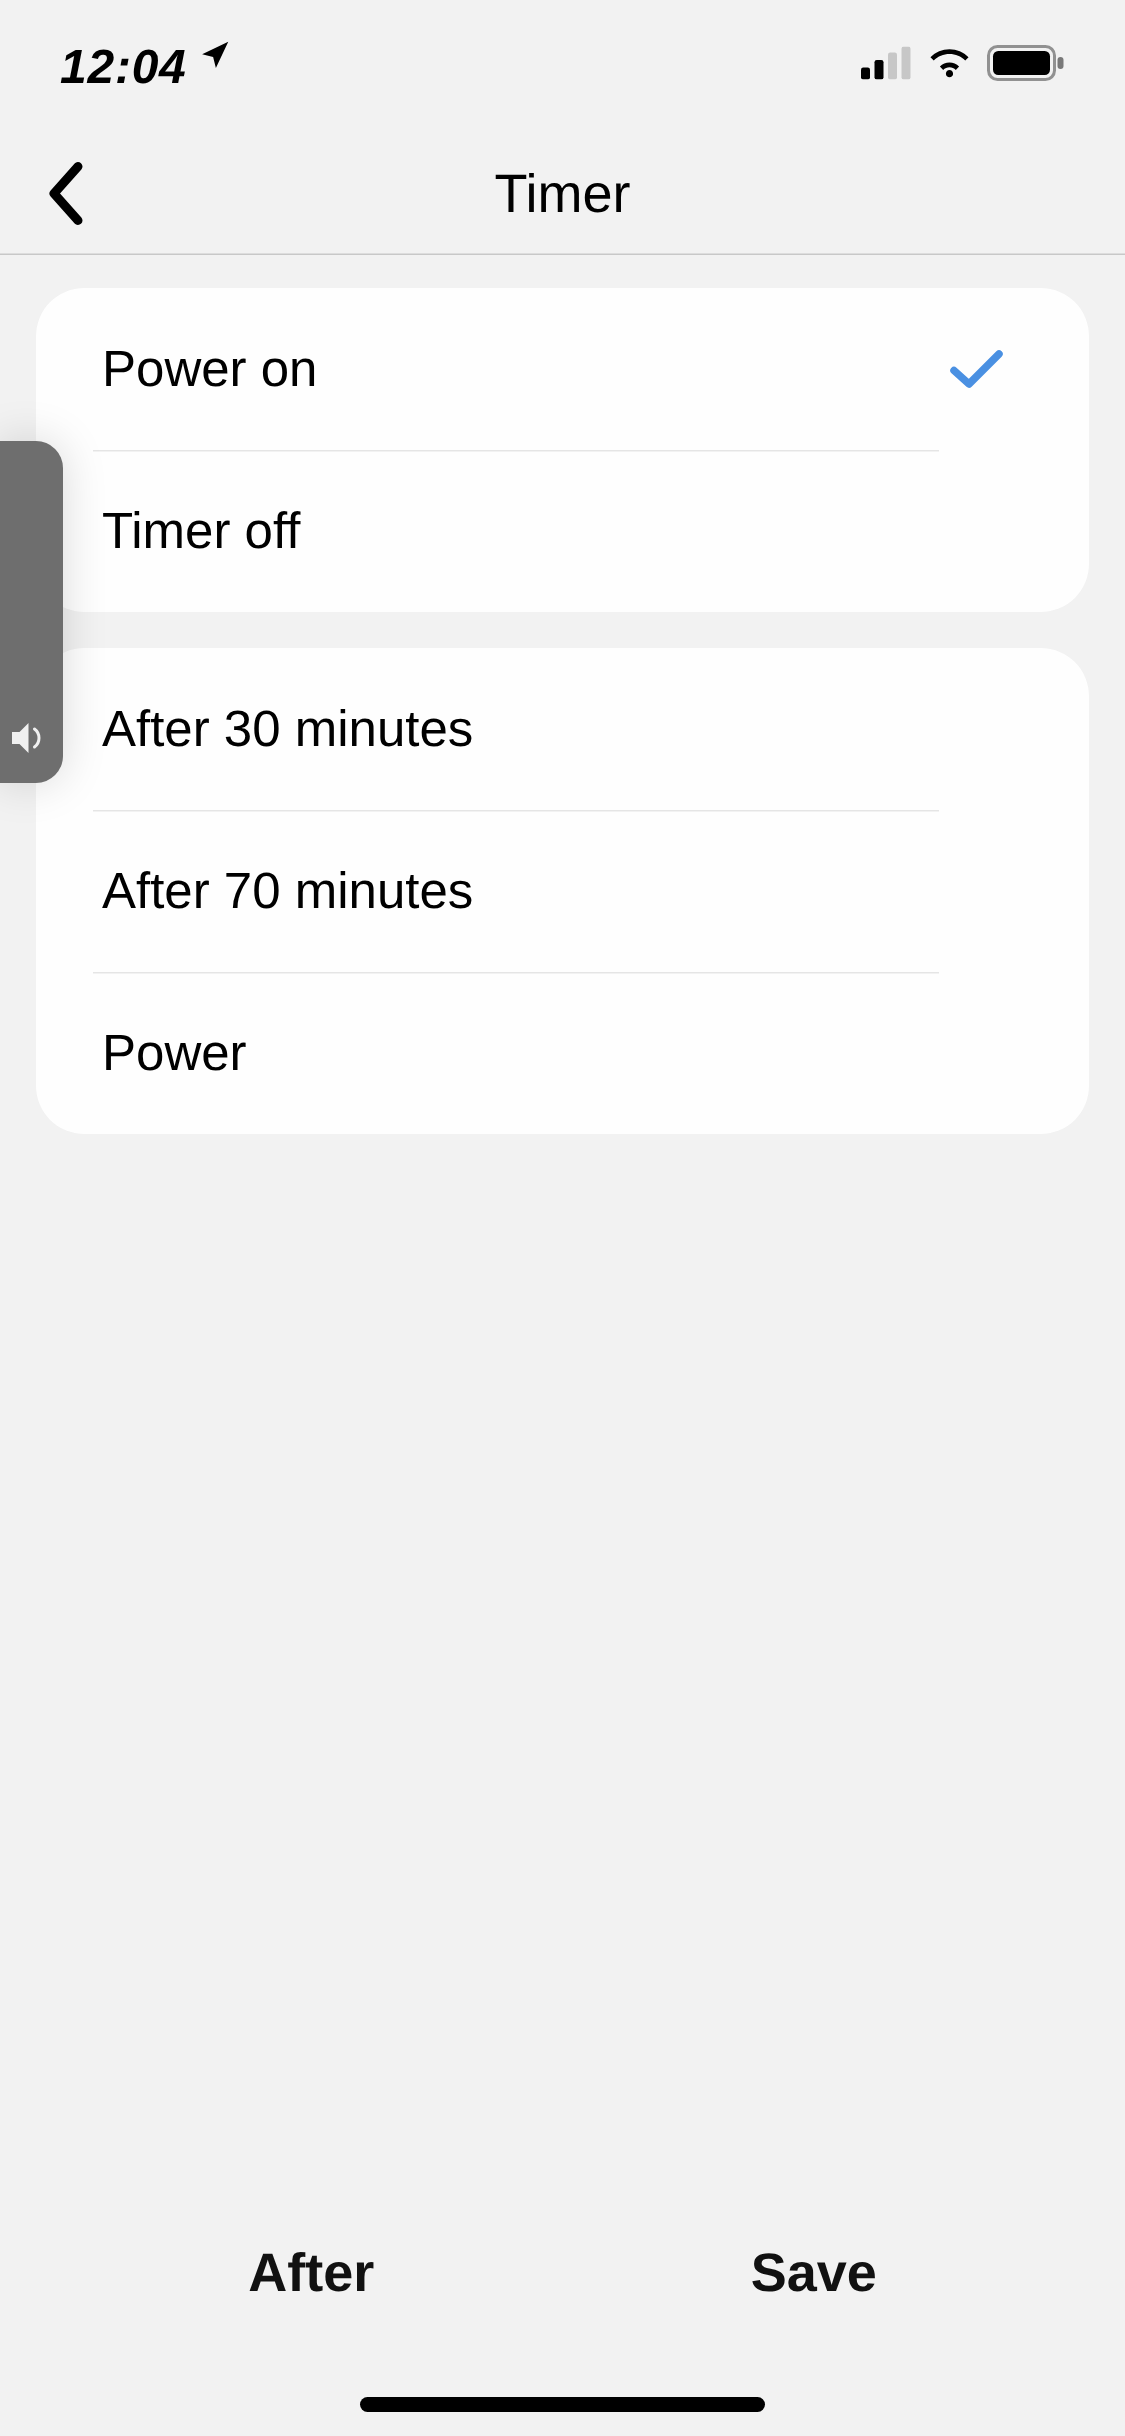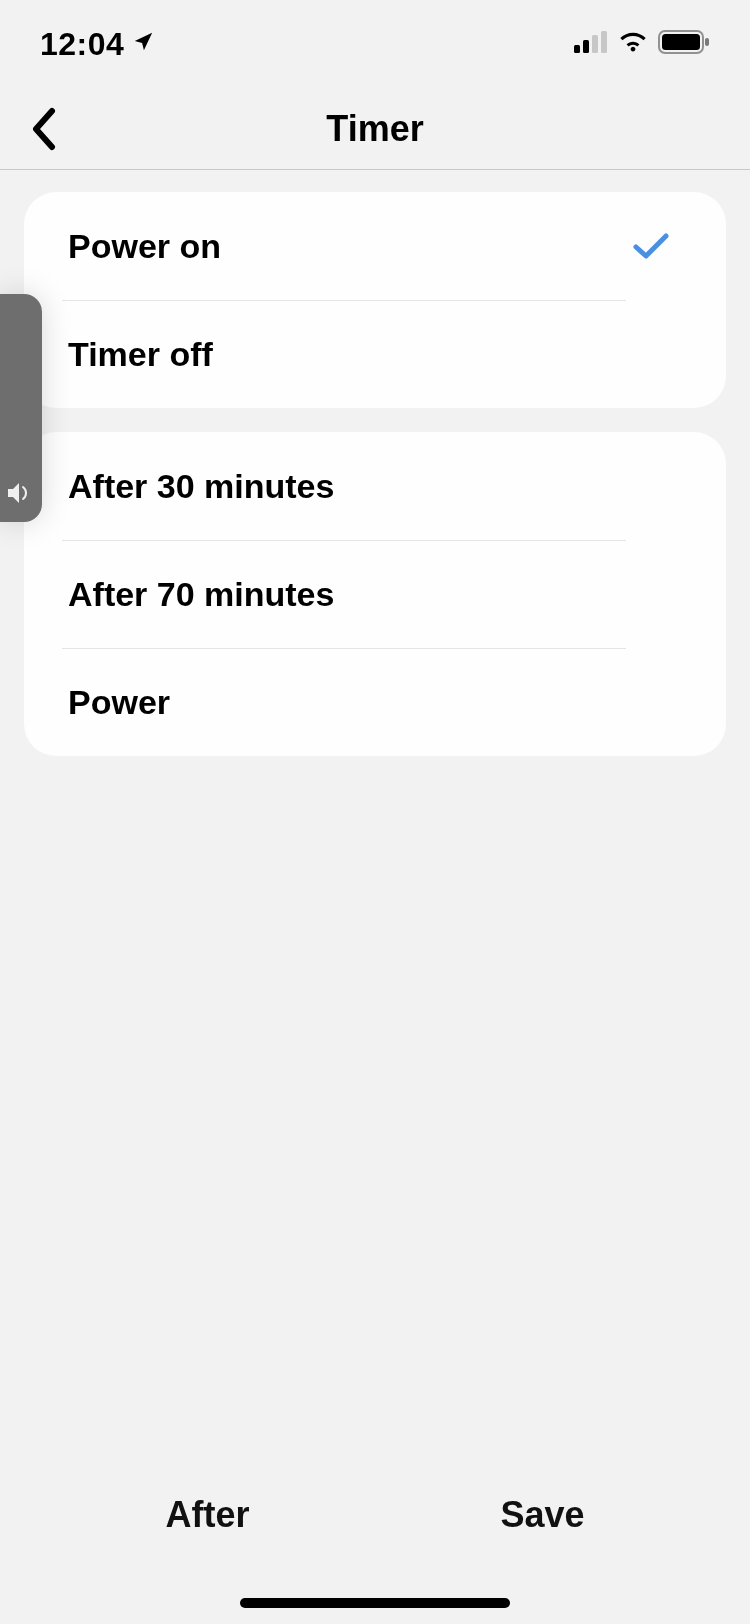--- a/index.html
+++ b/index.html
@@ -23,22 +23,23 @@
     
     .status-bar {
       display: flex;
       justify-content: space-between;
       align-items: center;
       height: 88px;
       padding: 0 40px 0 40px;
     }
     .status-left {
       display: flex;
-      align-items: center;
+      align-items: flex-start;
       gap: 8px;
+      font-style: italic;
     }
     .status-time {
       font-size: 32px;
       font-weight: 600;
       letter-spacing: 0.5px;
     }
     .status-right {
       display: flex;
       align-items: center;
       gap: 10px;
@@ -59,21 +60,21 @@
       top: 50%;
       transform: translateY(-50%);
       width: 50px;
       height: 50px;
       display: flex;
       align-items: center;
       justify-content: center;
     }
     .nav-title {
       font-size: 36px;
-      font-weight: 700;
+      font-weight: 400;
     }
 
     
     .content {
       padding: 22px 24px 0 24px;
     }
     .card {
       background: #fefefe;
       border-radius: 32px;
       overflow: hidden;
@@ -94,21 +95,21 @@
       content: '';
       position: absolute;
       top: 0;
       left: 38px;
       right: 100px;
       height: 1px;
       background: #e5e5e5;
     }
     .row-label {
       font-size: 34px;
-      font-weight: 700;
+      font-weight: 400;
       color: #000;
     }
     .check {
       width: 38px;
       height: 38px;
       display: flex;
       align-items: center;
       justify-content: center;
     }
 

